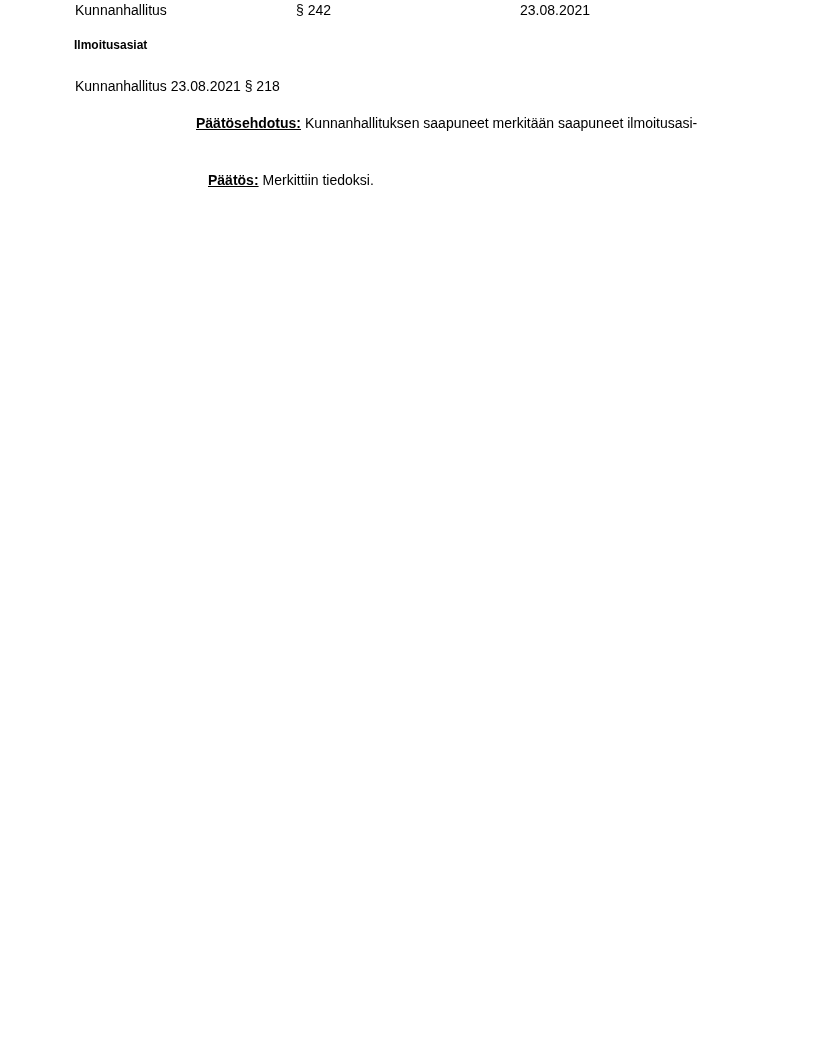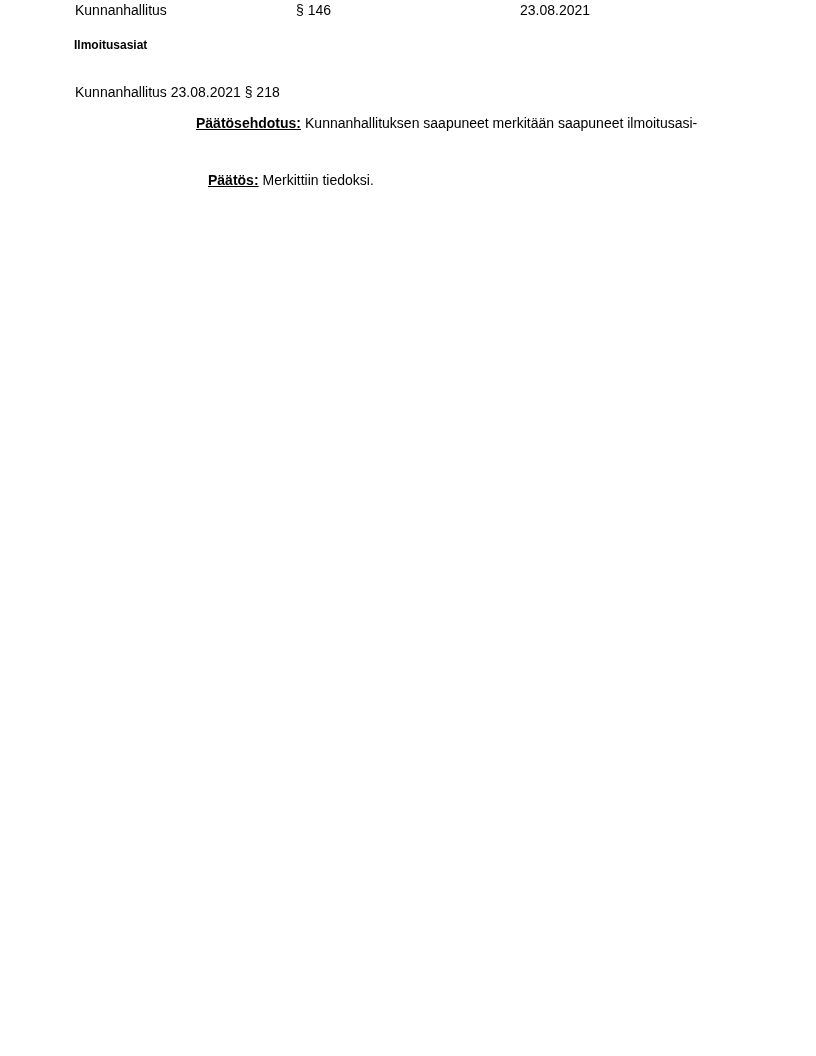--- a/index.html
+++ b/index.html
@@ -22,21 +22,21 @@
   .header-org  { left: 75px;  top: 2px; }
   .header-sec  { left: 296px; top: 2px; }
   .header-date { left: 520px; top: 2px; }
   .doc-title {
     left: 74px;
     top: 37px;
     font-size: 12px;
     font-weight: bold;
     margin: 0;
   }
-  .reference-line { left: 75px; top: 84px; }
+  .reference-line { left: 75px; top: 78px; }
   .proposal-block {
     left: 152px;
     top: 115px;
     width: 566px;
   }
   .decision-block {
     left: 164px;
     top: 172px;
     width: 566px;
   }
@@ -47,21 +47,21 @@
     padding-left: 44px;
   }
 </style>
 </head>
 <body>
 
 <div class="page">
 
   <span class="abs header-org">Kunnanhallitus</span>
 
-  <span class="abs header-sec">§ 146</span>
+  <span class="abs header-sec">§ 242</span>
 
   <span class="abs header-date">23.08.2021</span>
 
   <h1 class="abs doc-title">Ilmoitusasiat</h1>
 
   <div class="abs reference-line">Kunnanhallitus 23.08.2021 § 218</div>
 
   <div class="abs proposal-block">
     <div>
       <span class="para-label">Päätösehdotus:</span><span>Kunnanhallituksen saapuneet merkitään saapuneet ilmoitusasi-</span>

